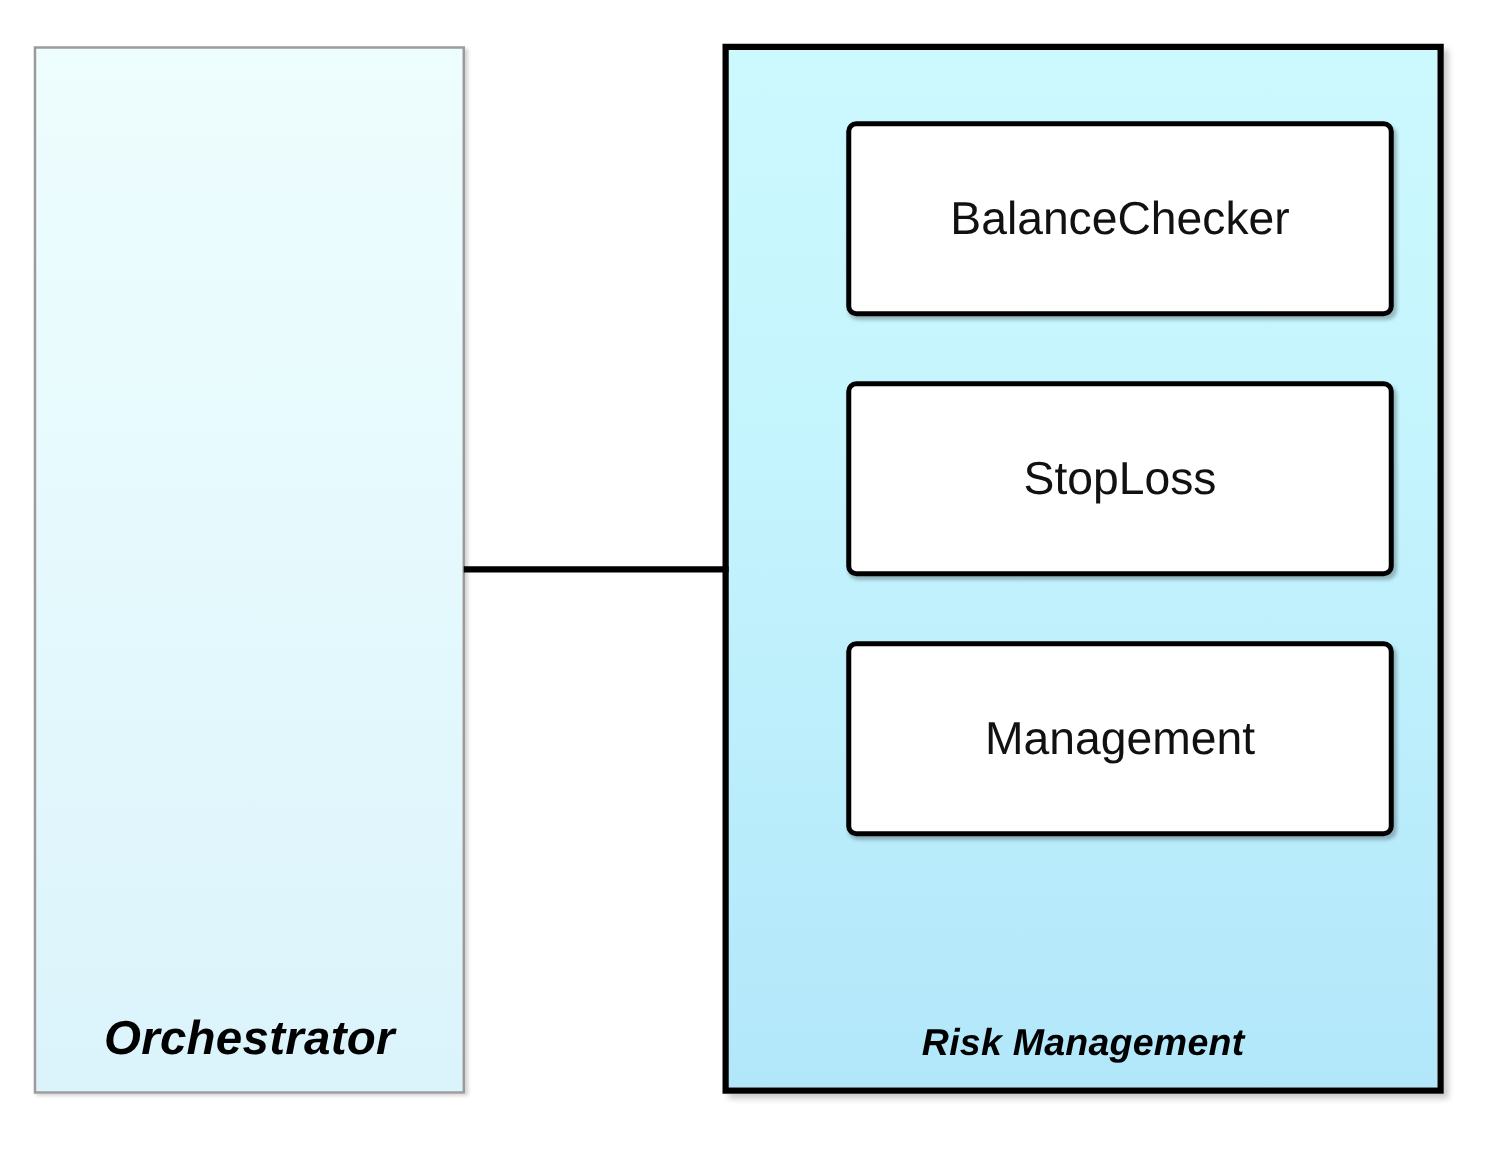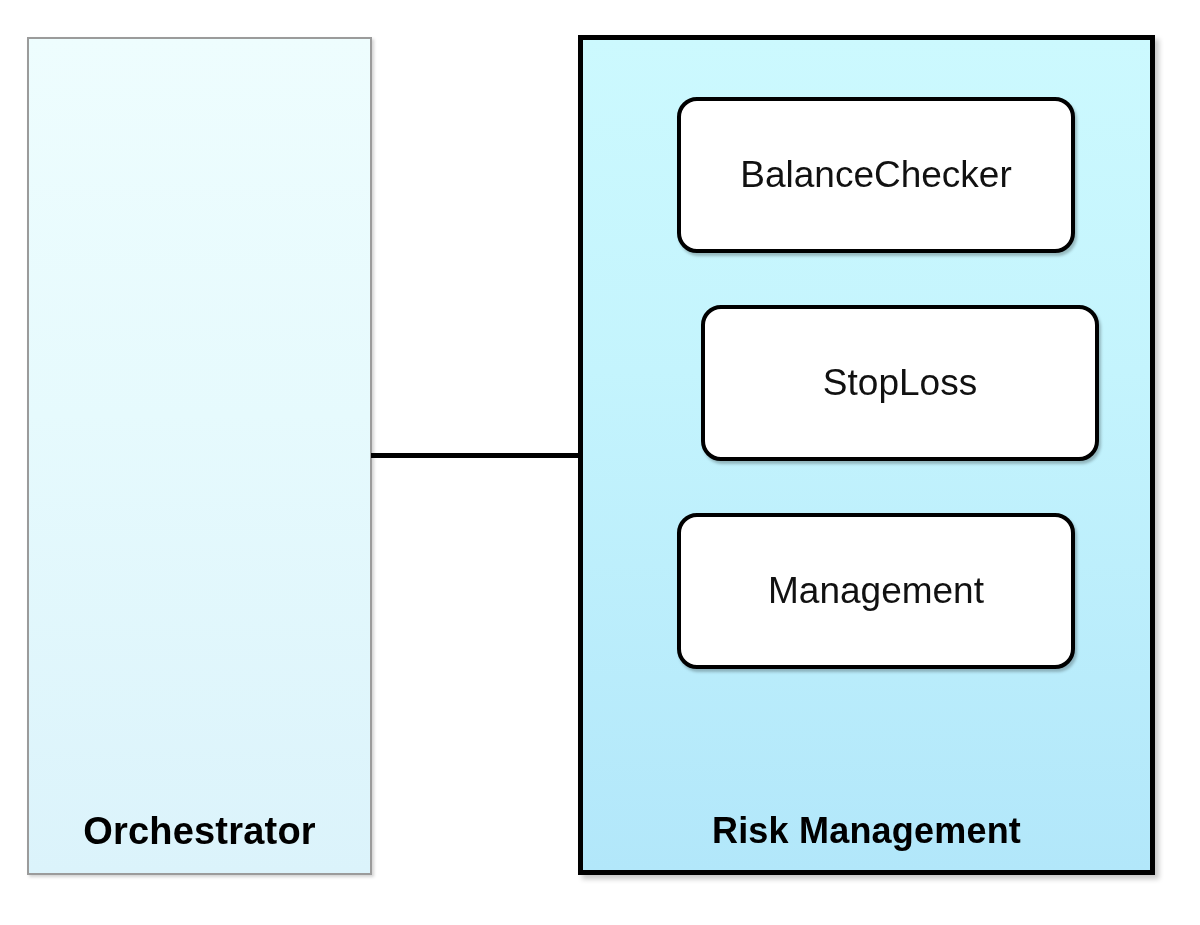--- a/index.html
+++ b/index.html
@@ -45,58 +45,59 @@
     box-shadow: 4px 4px 5px rgba(0,0,0,0.22);
   }
 
   
   .panel-caption {
     position: absolute;
     left: 0;
     right: 0;
     bottom: 22px;
     text-align: center;
+    font-style: italic;
     font-weight: bold;
     color: #000000;
     letter-spacing: 0.2px;
     white-space: nowrap;
     margin-top: 40px;
   }
   .panel-orchestrator .panel-caption {
     font-size: 38px;
     bottom: 20px;
   }
   .panel-risk .panel-caption {
-    font-size: 36px;
+    font-size: 30px;
     bottom: 18px;
   }
 
   
   .component-box {
     position: absolute;
     left: 94px;              
-    width: 398px;
+    width: 438px;
     height: 156px;
     box-sizing: border-box;
     border: 4px solid #000000;
-    border-radius: 20px;
+    border-radius: 8px;
     background: #ffffff;
     display: flex;
     align-items: center;
     justify-content: center;
     box-shadow: 2px 3px 3px rgba(0,0,0,0.25);
   }
   .component-box .component-label {
     font-size: 37px;
     color: #111111;
     font-weight: normal;
     white-space: nowrap;
   }
   .component-box.pos-0 { top: 57px; }   
-  .component-box.pos-1 { top: 265px; margin-left: 24px; }  
+  .component-box.pos-1 { top: 265px; }  
   .component-box.pos-2 { top: 473px; }  
 
   
   .connector-line {
     position: absolute;
     left: 371px;
     top: 453px;
     width: 212px;
     height: 5px;
     background: #000000;

